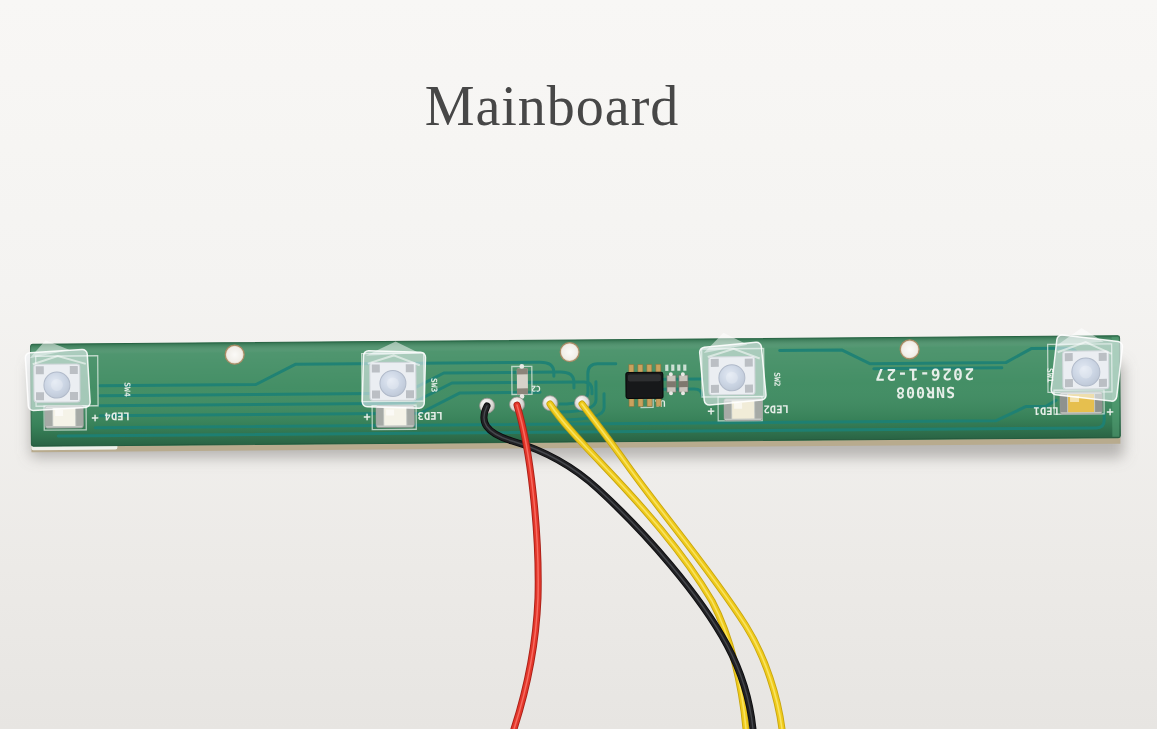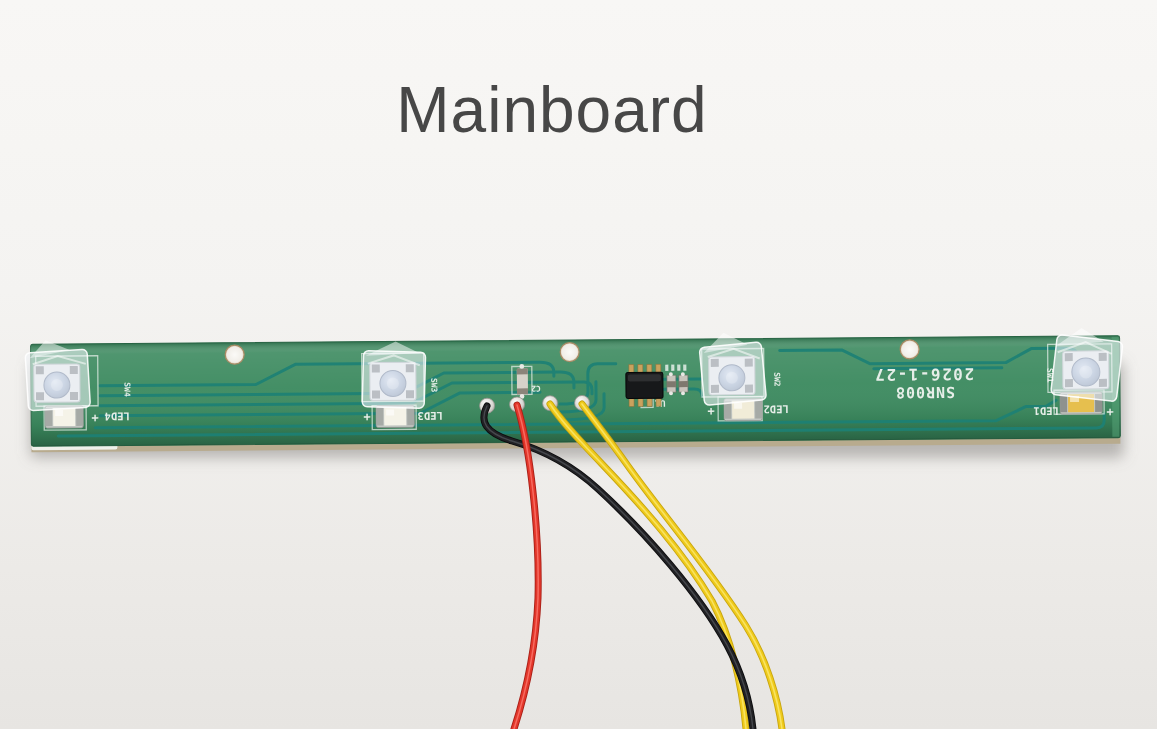--- a/index.html
+++ b/index.html
@@ -3,22 +3,22 @@
 <meta charset="utf-8">
 <style>
   html,body{margin:0;padding:0;}
   #stage{
     position:relative;width:1157px;height:729px;overflow:hidden;
     background:linear-gradient(180deg,#f8f7f5 0%,#f4f3f1 40%,#eceae7 78%,#e7e5e2 100%);
     font-family:"Liberation Sans", sans-serif;
   }
   #title{
     position:absolute;left:552px;top:78px;transform:translateX(-50%);
-    font-size:64px;line-height:1;font-weight:400;color:#474747;
-    letter-spacing:1px;white-space:nowrap;
+    font-size:56px;line-height:1;font-weight:400;color:#474747;
+    letter-spacing:1px;white-space:nowrap;font-family:Liberation Serif, serif;
   }
   svg{position:absolute;left:0;top:0;}
   .silk{font-family:"DejaVu Sans Mono","Liberation Mono",monospace;font-weight:bold;}
 </style>
 </head>
 <body>
 
 <div id="stage">
 
   <div id="title">Mainboard</div>

